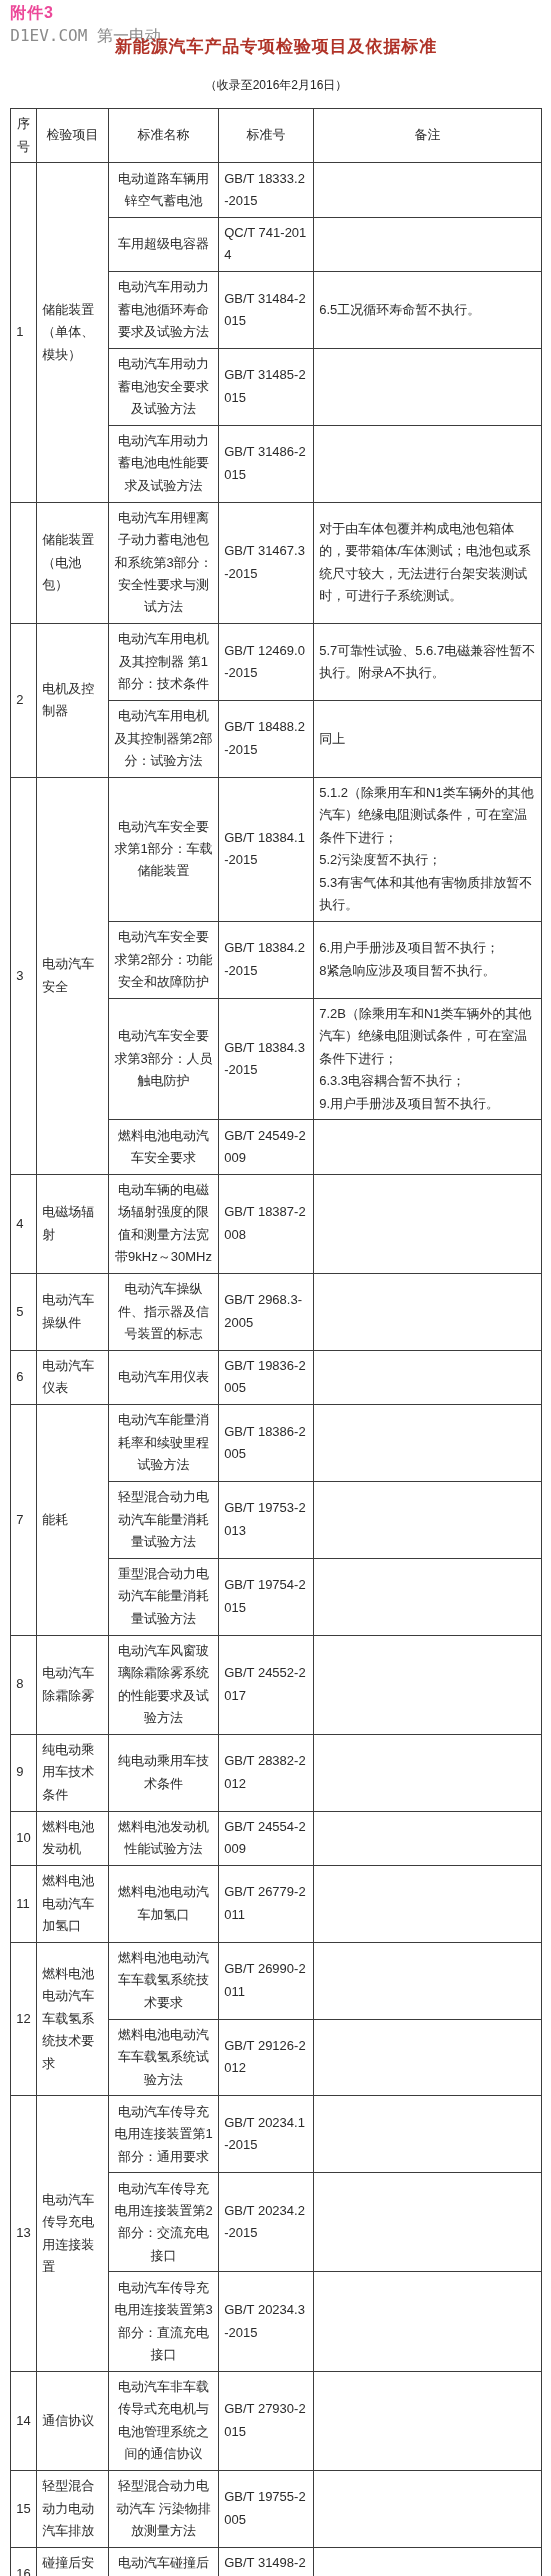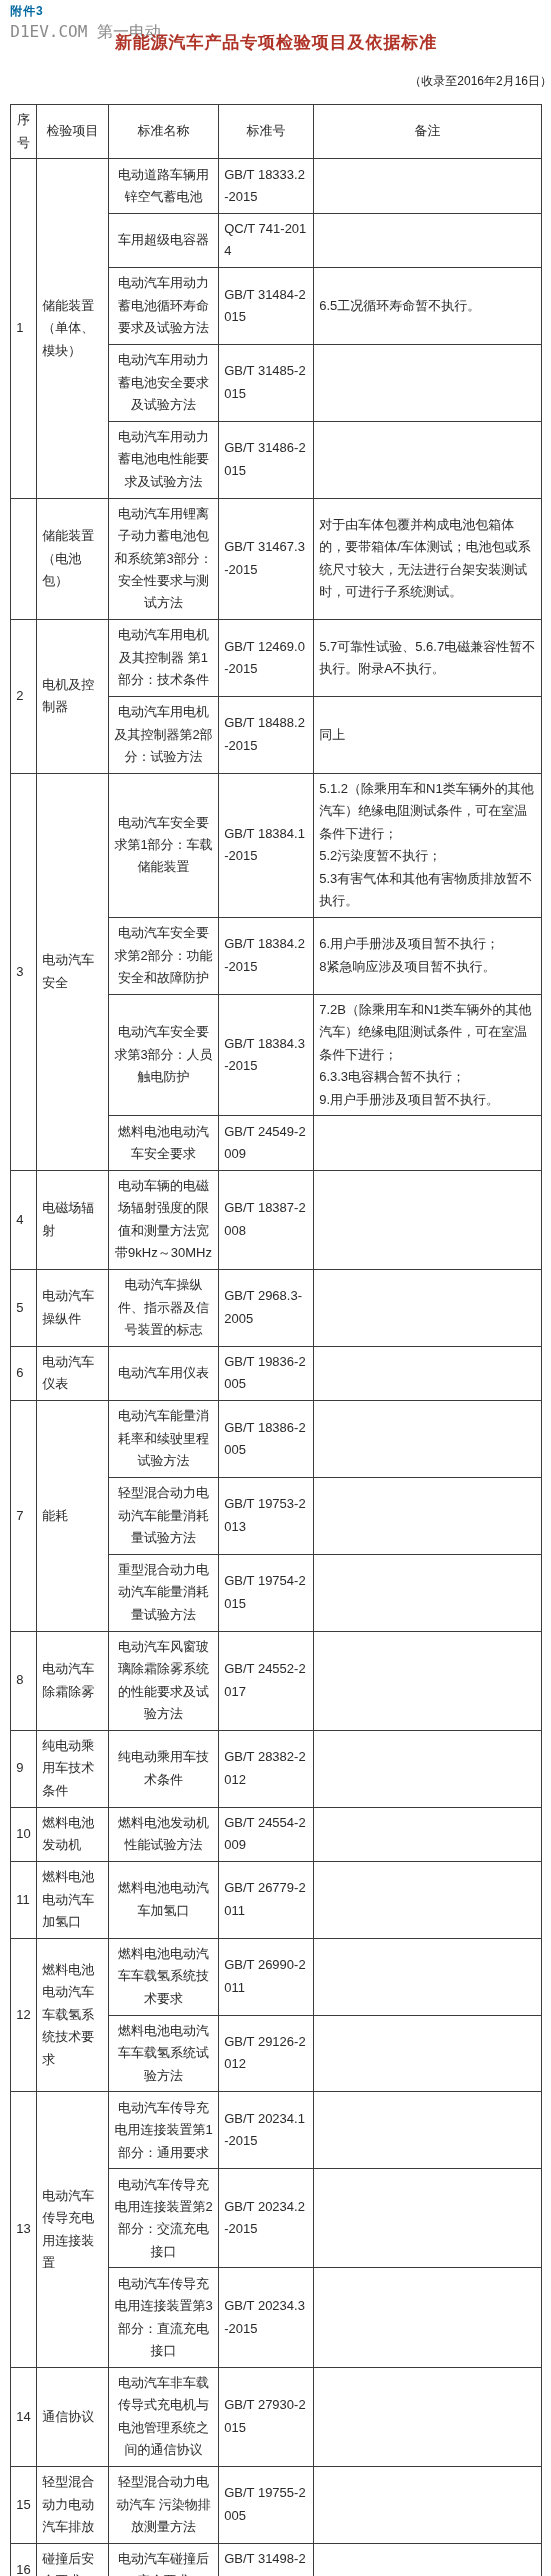--- a/index.html
+++ b/index.html
@@ -5,33 +5,33 @@
   html, body { margin: 0; padding: 0; background: #ffffff; }
   body {
     width: 552px;
     min-height: 2576px;
     font-family: "Liberation Sans", "DejaVu Sans", sans-serif;
     color: #2a2a2a;
     -webkit-font-smoothing: antialiased;
   }
   .page { padding: 1.7px 0 26px 0; }
   .attachment {
-    font-size: 12px; font-weight: bold; color: #0369a1;
+    font-size: 16px; font-weight: bold; color: #ec4899;
     margin: 1.7px 0 0 10.3px; letter-spacing: 0.9px;
   }
   .watermark {
     font-family: "DejaVu Sans Mono", "Liberation Mono", monospace;
     font-size: 16px; color: #8a8a8a; margin: 1.7px 0 0 10.3px;
   }
   .title {
     margin: -12px 0 0 0; text-align: center;
     font-size: 17px; font-weight: bold; letter-spacing: 0.9px;
   }
   .subtitle {
-    margin-top: 19px; text-align: right;
+    margin-top: 19px; text-align: center;
     font-size: 12px; color: #222;
   }
   table.std {
     border-collapse: collapse;
     margin: 13.8px auto 0 auto;
     width: 531px; table-layout: fixed;
     border: 1.7px solid #2e2e2e;
   }
   table.std th, table.std td {
     border: 0.9px solid #3c3c3c;

